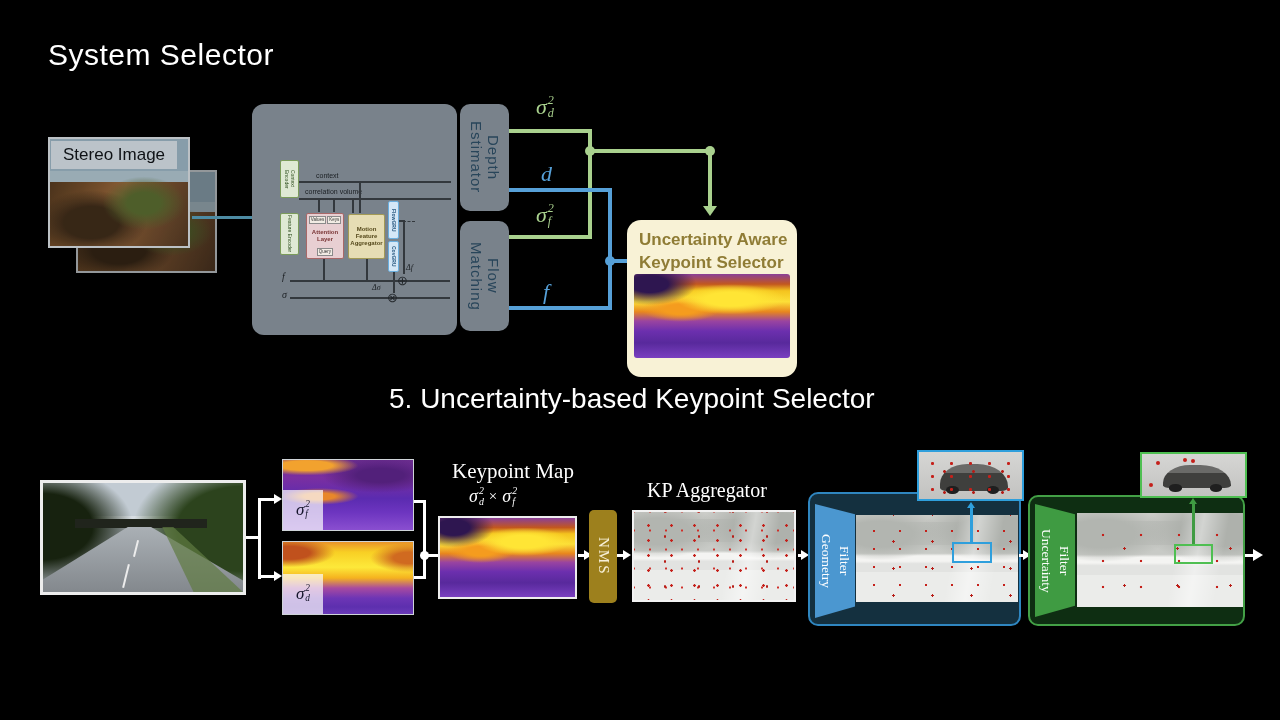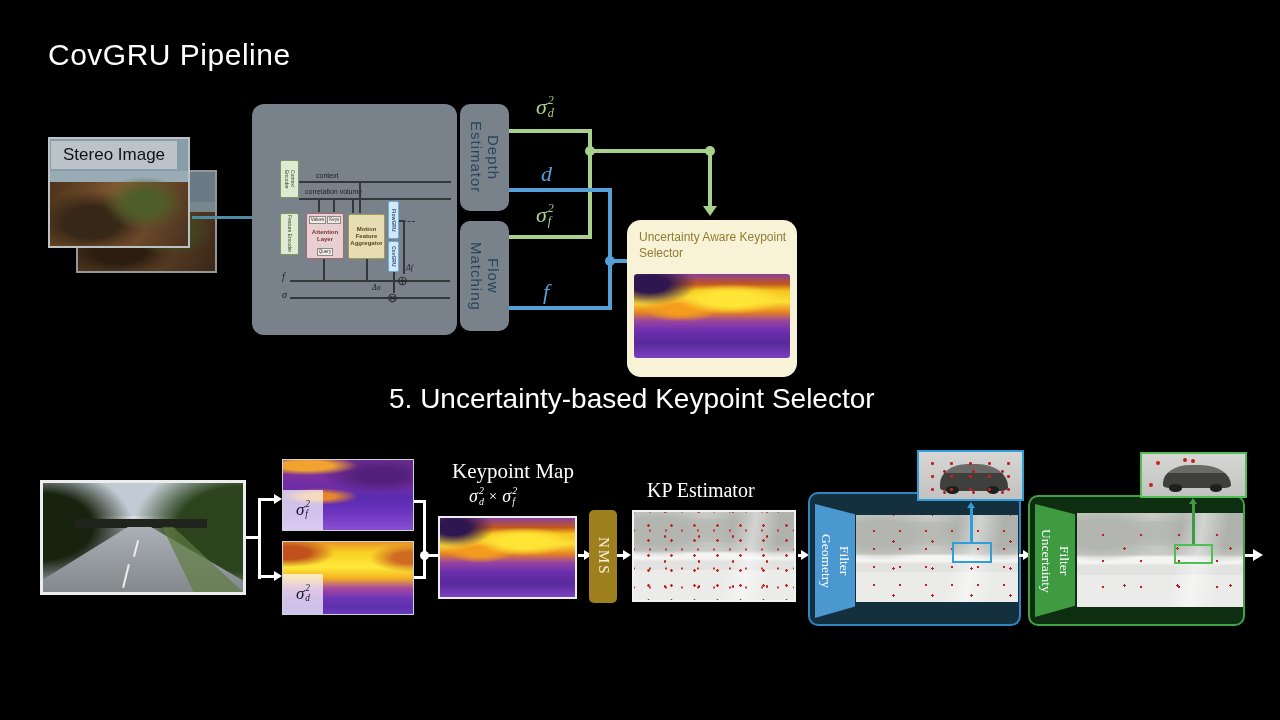--- a/index.html
+++ b/index.html
@@ -77,22 +77,22 @@
   .out  { position:absolute; font-size:22px; }
   .green { color:#a9d18e; } .blue { color:#56a0d8; }
   .ss { display:inline-flex; flex-direction:column; font-size:.55em; line-height:1.05;
         margin-left:1px; font-style:italic; }
   .arrow-down-g { position:absolute; width:0; height:0; border-left:7px solid transparent;
                   border-right:7px solid transparent; border-top:10px solid #a9d18e; }
 
   
   .selector-box { position:absolute; left:627px; top:220px; width:170px; height:157px;
                   background:#f8f2d6; border-radius:14px; }
-  .selector-title { position:absolute; left:12px; top:9px; width:152px; font-size:12px;
-                    font-weight:400; color:#8f7c35; line-height:1.35; }
+  .selector-title { position:absolute; left:12px; top:9px; width:152px; font-size:17px;
+                    font-weight:700; color:#8f7c35; line-height:1.35; }
   .hm { position:absolute; border-radius:3px; }
   .hm-plasma { background:
       radial-gradient(ellipse 30% 25% at 10% 12%, #2e1650 0 40%, rgba(46,22,80,0) 100%),
       radial-gradient(ellipse 35% 18% at 62% 30%, #ffe535 0 45%, rgba(255,229,53,0) 100%),
       radial-gradient(ellipse 25% 15% at 30% 42%, #f59c1e 0 40%, rgba(245,156,30,0) 100%),
       linear-gradient(180deg, #8a4098 0%, #c2571f 12%, #f4c31e 20%, #fcdf38 33%, #e8861e 45%,
                       #9a44a0 56%, #6c2fae 68%, #58299c 82%, #7a3fc0 100%); }
   .hm-sigf { background:
       radial-gradient(ellipse 40% 14% at 18% 8%, #f2a22e 0 50%, rgba(242,162,46,0) 100%),
       radial-gradient(ellipse 30% 12% at 28% 52%, #e8872a 0 40%, rgba(232,135,42,0) 100%),
@@ -191,21 +191,21 @@
   .ah-up-b { position:absolute; width:0; height:0; border-left:4px solid transparent;
              border-right:4px solid transparent; border-bottom:6px solid #2f9fdc; }
   .ah-up-g { position:absolute; width:0; height:0; border-left:4px solid transparent;
              border-right:4px solid transparent; border-bottom:6px solid #3f9b42; }
 </style>
 </head>
 <body>
 
 <div class="canvas">
 
-  <div class="slide-title">CovGRU Pipeline</div>
+  <div class="slide-title">System Selector</div>
 
   <div class="photo ruins photo-back"></div>
   <div class="photo ruins photo-front">
     <div class="stereo-label">Stereo Image</div>
   </div>
   <div class="conn-teal"></div>
 
   <div class="smn-box">
     <div class="enc" style="left:28px;top:56px;width:19px;height:38px">
       <span>Context Encoder</span>
@@ -375,21 +375,21 @@
   <div class="wline" style="left:578px;top:554px;width:7px;height:3px"></div>
   <div class="ah-r" style="left:584px;top:550px"></div>
 
   <div class="nms-box">
     <span>NMS</span>
   </div>
 
   <div class="wline" style="left:617px;top:554px;width:7px;height:3px"></div>
   <div class="ah-r" style="left:623px;top:550px"></div>
 
-  <div class="serif-white" style="left:647px;top:479px;font-size:20px">KP Estimator</div>
+  <div class="serif-white" style="left:647px;top:479px;font-size:20px">KP Aggregator</div>
   <div class="abs gray-img" style="left:632px;top:510px;width:164px;height:92px;border:2px solid #f2f2f2">
     <div class="dotlayer dots-dense"></div>
   </div>
 
   <div class="wline" style="left:798px;top:554px;width:4px;height:3px"></div>
   <div class="ah-r" style="left:801px;top:550px"></div>
 
   <div class="filter-box geo-box">
     <div class="trap geo-trap">
       <div class="vl-lr">

